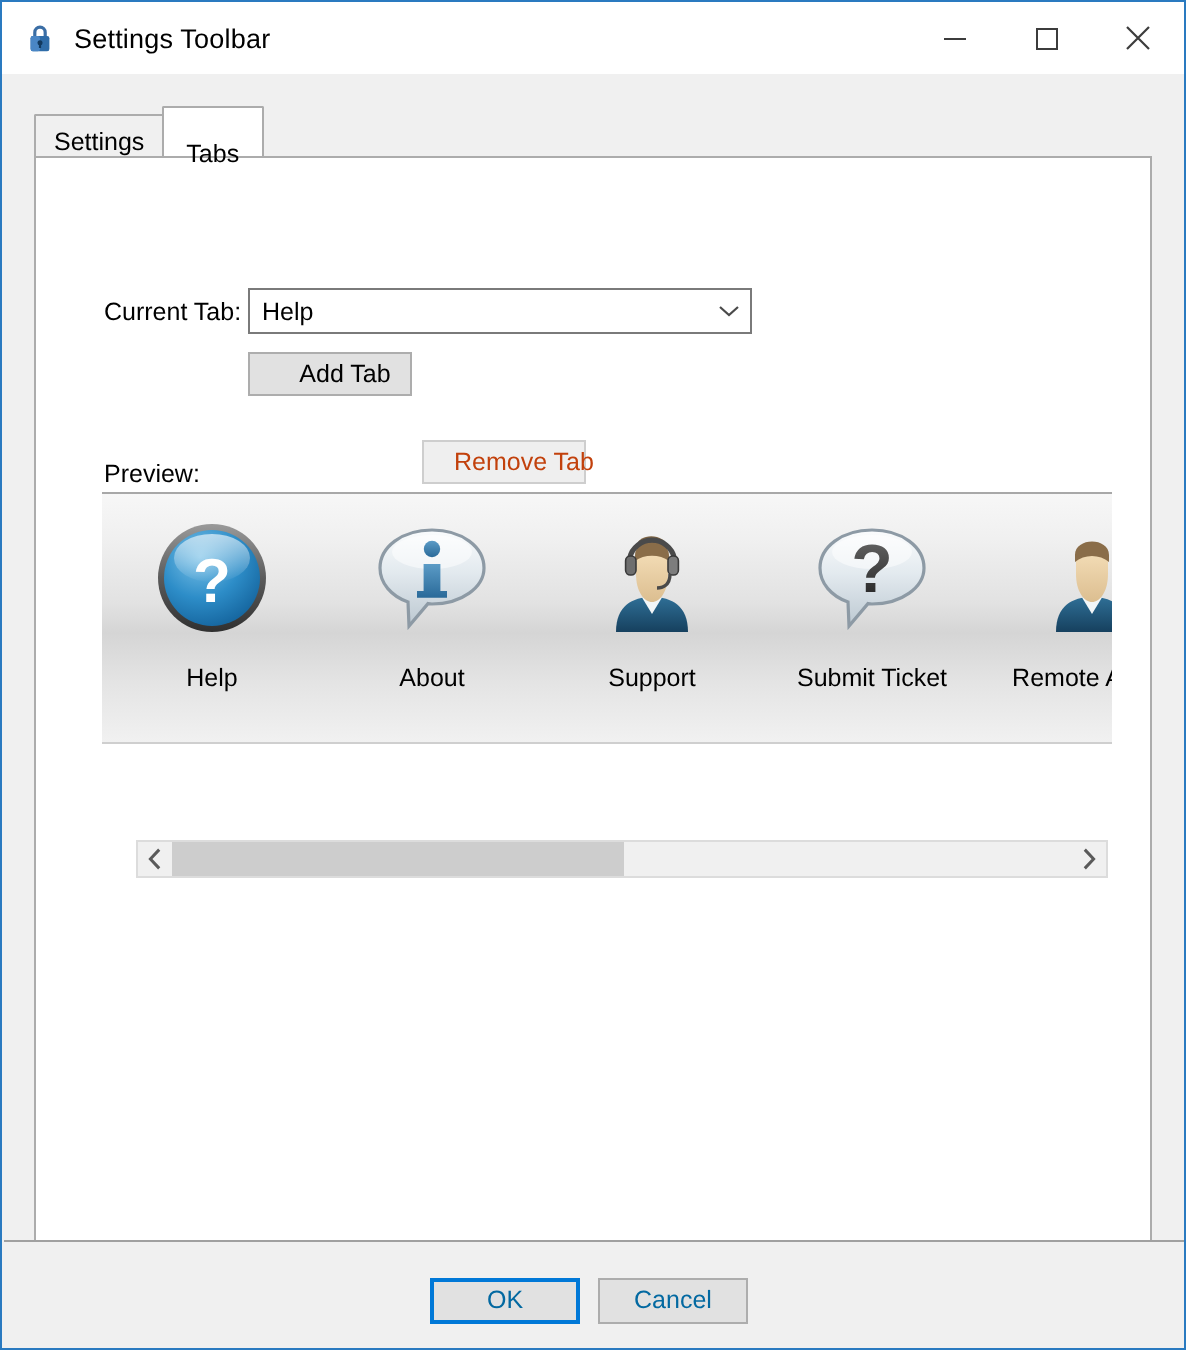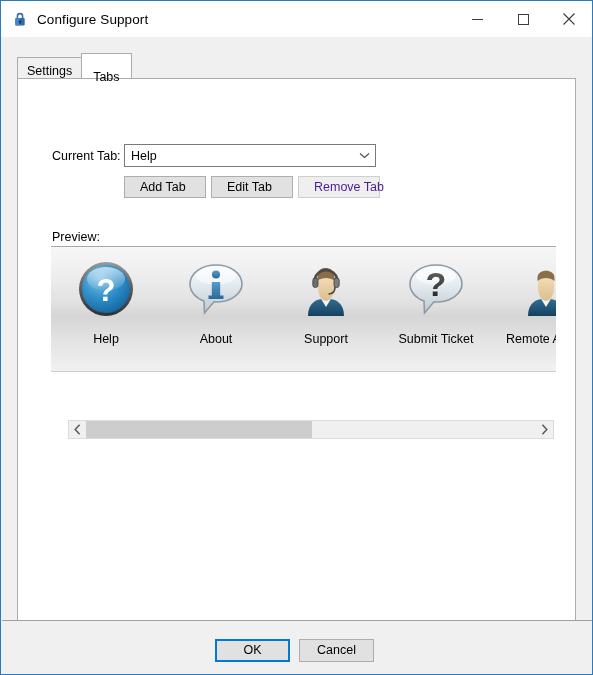--- a/index.html
+++ b/index.html
@@ -164,27 +164,29 @@
   }
   .btn {
     box-sizing: border-box;
     width: 82px;
     height: 22px;
     background: #e1e1e1;
     border: 1px solid #adadad;
     font-size: 12.5px;
     color: #000;
     line-height: 20px;
+    text-align: center;
     white-space: nowrap;
     padding-left: 15px;
   }
   .btn.disabled {
-    color: #4c1d95;
+    color: #c2410c;
     background: #efefef;
     border-color: #cecece;
+    margin-top: 44px;
   }
 
   
   .label-preview {
     position: absolute;
     left: 34px;
     top: 151px;
     font-size: 12.5px;
     color: #000;
     white-space: nowrap;
@@ -290,21 +292,21 @@
     display: flex;
     gap: 9px;
   }
   .fbtn {
     box-sizing: border-box;
     width: 75px;
     height: 23px;
     background: #e1e1e1;
     border: 1px solid #adadad;
     font-size: 12.5px;
-    color: #000000;
+    color: #0369a1;
     line-height: 21px;
     text-align: center;
   }
   .fbtn.default {
     border: 2px solid #0078d7;
     line-height: 19px;
   }
 </style>
 </head>
 <body>
@@ -312,21 +314,21 @@
 <div class="window">
 
   <div class="titlebar">
     <svg class="title-icon" viewBox="0 0 16 16">
       <path d="M4.6 7.2V5.2a3.4 3.4 0 0 1 6.8 0v2h-1.6v-2a1.8 1.8 0 0 0-3.6 0v2z" fill="#3b6ea5"></path>
       <rect x="3.3" y="7" width="9.4" height="7.6" rx="1.1" fill="#2f6ca8"></rect>
       <rect x="3.3" y="7" width="4.7" height="7.6" rx="1.1" fill="#4a86c5"></rect>
       <circle cx="8" cy="10.4" r="1.25" fill="#12395f"></circle>
       <rect x="7.45" y="10.5" width="1.1" height="2.5" fill="#12395f"></rect>
     </svg>
-    <span class="title-text">Configure Support</span>
+    <span class="title-text">Settings Toolbar</span>
     <div class="win-buttons">
       <div class="win-btn">
         <svg width="11" height="11" viewBox="0 0 11 11">
           <rect x="0" y="5" width="11" height="1" fill="#3c3c3c"></rect>
         </svg>
       </div>
       <div class="win-btn">
         <svg width="11" height="11" viewBox="0 0 11 11">
           <rect x="0.5" y="0.5" width="10" height="10" fill="none" stroke="#3c3c3c" stroke-width="1"></rect>
         </svg>
@@ -354,21 +356,20 @@
         <span class="combo-value">Help</span>
         <span class="combo-arrow">
           <svg width="11" height="7" viewBox="0 0 11 7">
             <path d="M1 1.5 L5.5 5.5 L10 1.5" fill="none" stroke="#4a4a4a" stroke-width="1.1"></path>
           </svg>
         </span>
       </div>
 
       <div class="btnrow">
         <div class="btn">Add Tab</div>
-        <div class="btn">Edit Tab</div>
         <div class="btn disabled">Remove Tab</div>
       </div>
 
       <div class="label-preview">Preview:</div>
 
       <div class="preview-panel">
         <div class="preview-strip">
 
           <div class="tbitem">
             <svg class="tbicon" viewBox="0 0 58 58">

